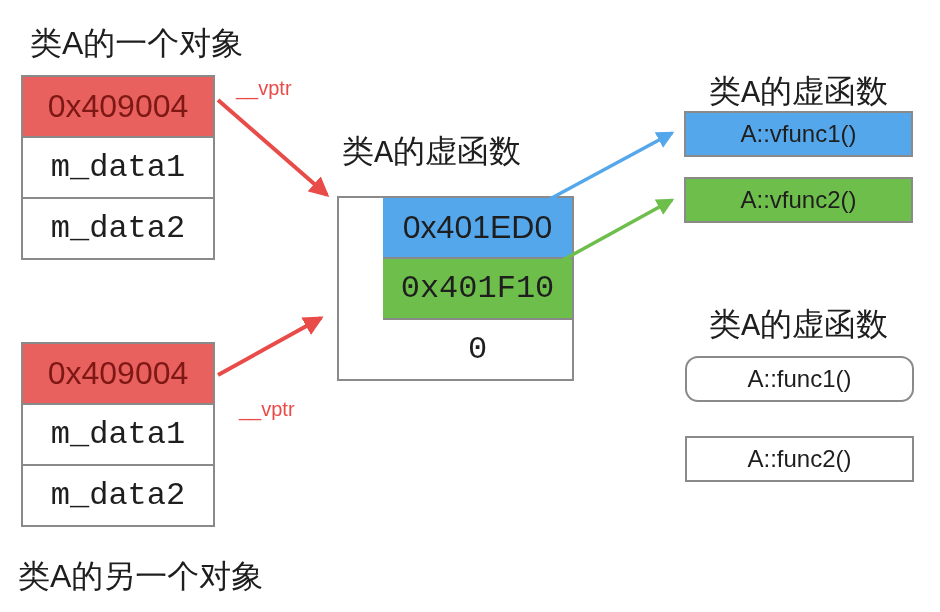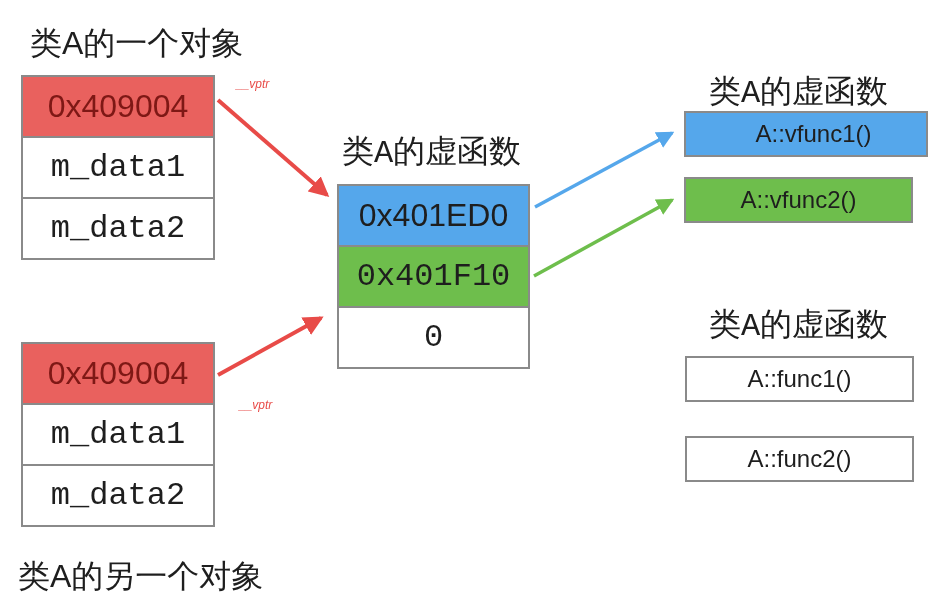--- a/index.html
+++ b/index.html
@@ -9,47 +9,47 @@
   }
   html,body{margin:0;padding:0;background:#fff;}
   .stage{
     position:relative; width:940px; height:612px; background:#ffffff;
     font-family:"Liberation Sans","DejaVu Sans",sans-serif; color:var(--text-black);
     overflow:hidden;
   }
   .overlay{position:absolute; left:0; top:0; width:940px; height:612px; pointer-events:none; z-index:5;}
   .title{position:absolute; font-size:32px; color:var(--text-black); white-space:nowrap; z-index:2;}
   .title.centered{text-align:center;font-family:Liberation Mono, monospace;}
-  .vptr-label{position:absolute; font-size:12px; color:var(--arrow-red); z-index:4; white-space:nowrap;font-style:italic;}
+  .vptr-label{position:absolute; font-size:20px; color:var(--arrow-red); z-index:4; white-space:nowrap;}
 
   .mem-table{
     position:absolute; width:190px; border:2px solid var(--border-gray);
     background:#fff; box-sizing:content-box; z-index:2;
   }
   .cell{
     height:59px; display:flex; align-items:center; justify-content:center;
     font-size:32px; background:#fff; color:var(--text-black);
   }
   .cell + .cell{border-top:2px solid var(--border-gray);font-family:Liberation Mono, monospace;}
   .cell.red{background:var(--red-fill); color:var(--red-text);}
   .cell.blue{background:var(--blue-fill);}
   .cell.green{background:var(--green-fill);}
 
-  #vtable{left:337px; top:184px; width:189px;}
+  #vtable{left:337px; top:196px; width:189px;padding-left:44px;}
   #obj1{left:21px; top:75px;}
   #obj2{left:21px; top:342px;}
 
   .func-box{
     position:absolute; width:225px; height:42px; border:2px solid var(--border-gray);
     display:flex; align-items:center; justify-content:center; font-size:24px;
     background:#fff; color:var(--text-black); z-index:2;
   }
-  #vfunc1{left:684px; top:111px; background:var(--blue-fill);padding-left:15px;}
+  #vfunc1{left:684px; top:111px; background:var(--blue-fill);}
   #vfunc2{left:684px; top:177px; background:var(--green-fill);}
-  #func1{left:685px; top:356px;}
+  #func1{left:685px; top:356px;border-radius:13px;}
   #func2{left:685px; top:436px;}
 
   #obj1-title{left:30px; top:22px;}
   #vtable-title{left:337px; top:130px; width:189px;}
   #vfuncs-title{left:684px; top:70px; width:229px;}
   #nonvfuncs-title{left:684px; top:303px; width:229px;}
   #obj2-title{left:18px; top:555px;}
   #vptr-label-1{left:236px; top:77px;}
   #vptr-label-2{left:239px; top:398px;}
 

